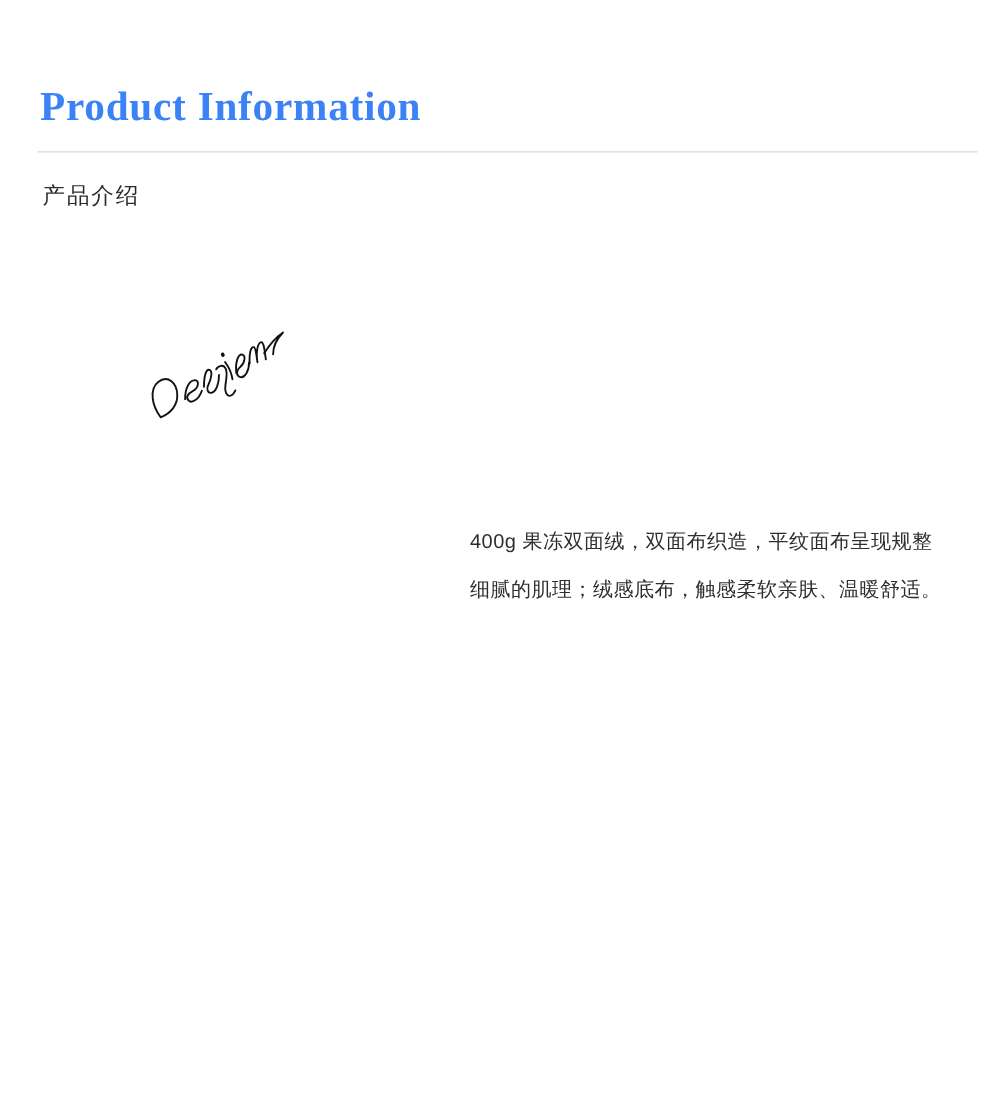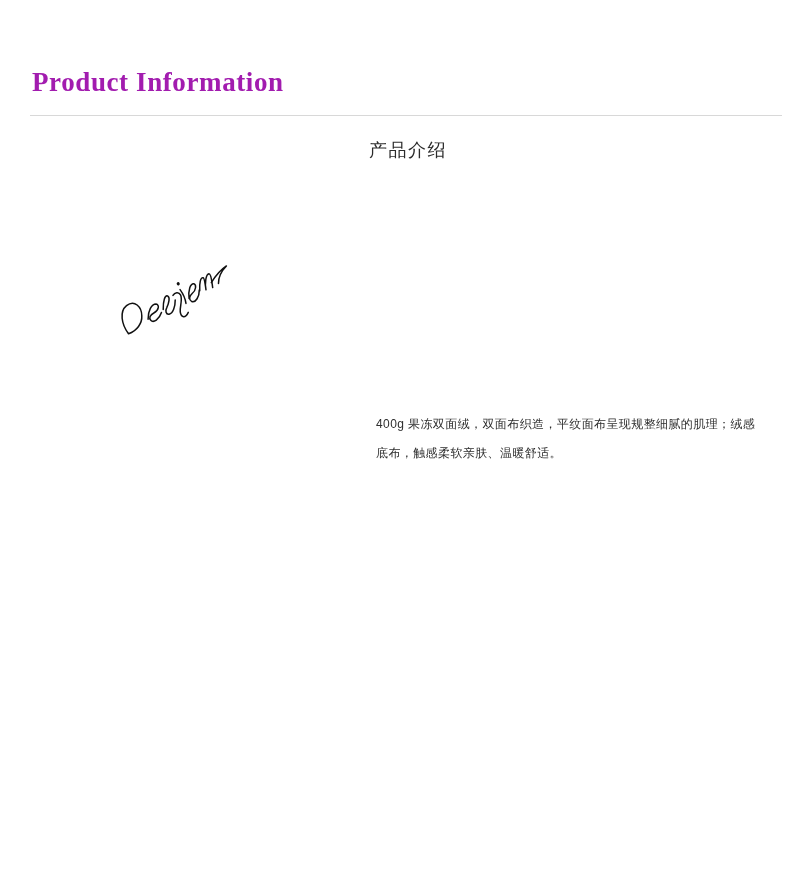--- a/index.html
+++ b/index.html
@@ -24,41 +24,40 @@
 
   
   .header {
     position: absolute;
     left: 30px;
     top: 68px;
     width: 752px;
   }
   .header-title {
     font-family: "Liberation Serif", serif;
-    font-size: 27px;
+    font-size: 33px;
     font-weight: 700;
     letter-spacing: 0.6px;
-    color: #a21caf;
+    color: #3b82f6;
     line-height: 1.1;
     padding-left: 2px;
   }
   .header-rule {
     margin-top: 17px;
     width: 752px;
     height: 1px;
     background: #d8d8d8;
   }
   .header-sub {
     margin-top: 22px;
     padding-left: 4px;
     font-family: "Liberation Sans", sans-serif;
     font-size: 18px;
     letter-spacing: 1.5px;
     color: #2b2b2b;
-    text-align: center;
   }
 
   
   .signature {
     position: absolute;
     left: 112px;
     top: 252px;
     width: 130px;
     height: 95px;
   }
@@ -69,21 +68,21 @@
 
   
   .copy {
     position: absolute;
     left: 376px;
     top: 398px;
     width: 380px;
   }
   .para {
     font-family: "Liberation Sans", sans-serif;
-    font-size: 12px;
+    font-size: 16px;
     line-height: 2.45;
     color: #2e2e2e;
     letter-spacing: 0.4px;
     text-align: left;
   }
   .para + .para {
     margin-top: 48px;
   }
 </style>
 </head>

